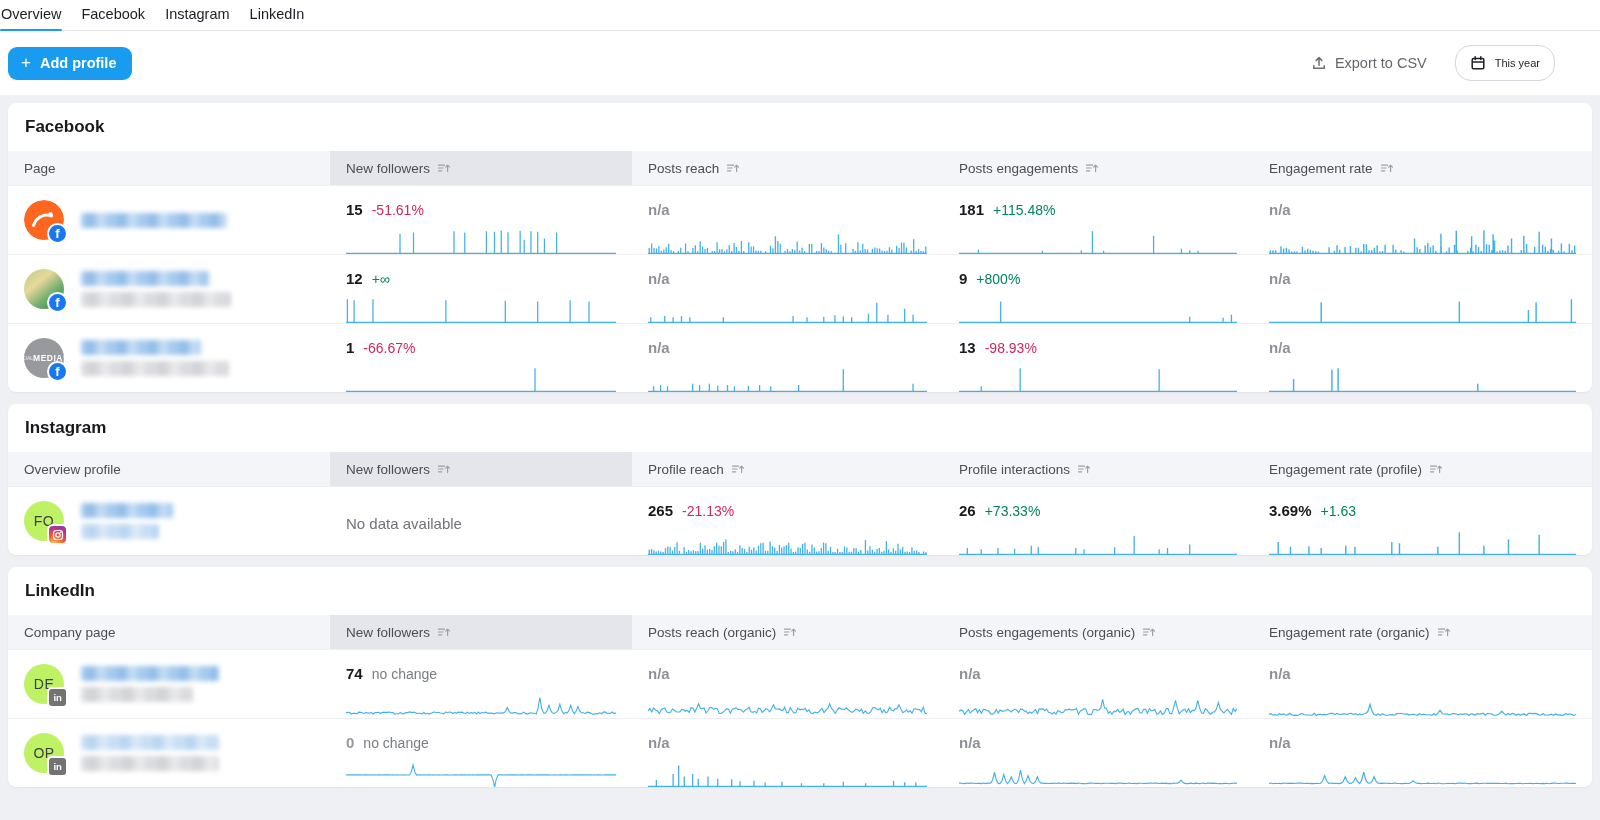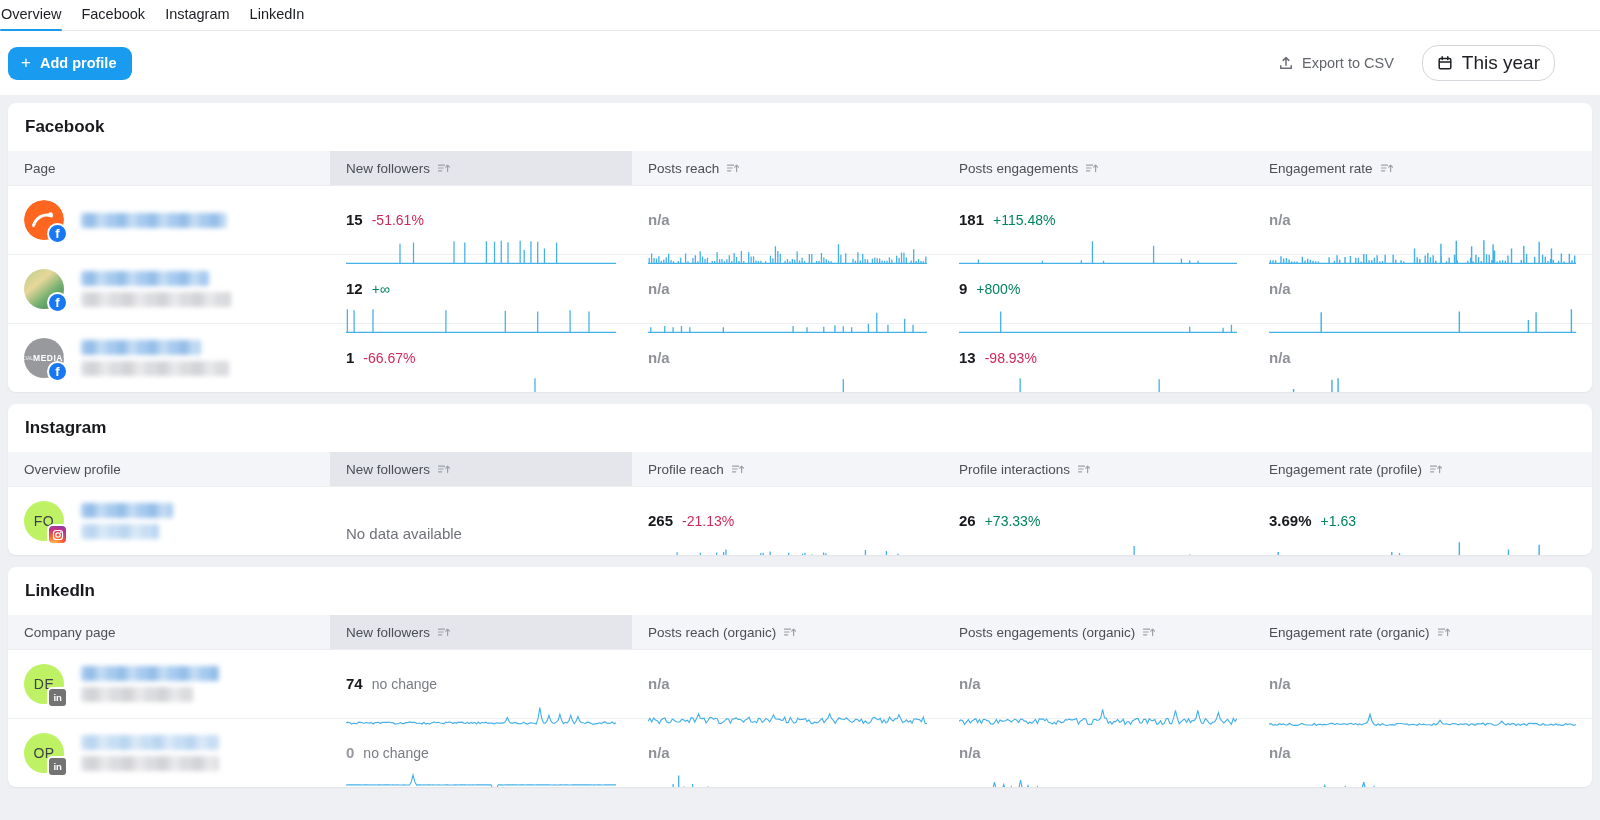--- a/index.html
+++ b/index.html
@@ -18,21 +18,21 @@
   
   .toolbar{display:flex;justify-content:space-between;align-items:center;
            padding:14px 45px 14px 8px;background:#fff}
   button{font-family:"Liberation Sans",sans-serif;cursor:pointer}
   .btn-add{background:var(--accent);color:#fff;border:none;border-radius:9px;height:33px;
            padding:0 16px 0 13px;font-size:14.5px;font-weight:700;display:flex;align-items:center;gap:9px}
   .btn-add .plus{font-size:17px;font-weight:400;line-height:1;margin-top:-1px}
   .tb-right{display:flex;align-items:center;gap:22px}
   .btn-export{background:none;border:none;color:#63666c;font-size:14.5px;display:flex;align-items:flex-start;gap:8px}
   .btn-year{background:#fff;border:1px solid #d4d6db;border-radius:16px;height:36px;padding:16px 14px;
-            font-size:19px;color:#1d1f24;display:flex;align-items:center;gap:9px}
+            font-size:11px;color:#1d1f24;display:flex;align-items:center;gap:9px}
   .ic{display:flex;align-items:center}
   
   .content{background:#eef0f4;padding:8px 8px 0;height:calc(820px - 92px)}
   .card{background:#fff;border-radius:8px;box-shadow:0 1px 2px rgba(27,31,43,.06);
         margin-bottom:12px;overflow:hidden}
   .card-title{height:48px;display:flex;align-items:center;padding:0 17px;
               font-size:17px;font-weight:700;color:#17191d}
   .trow{display:grid;grid-template-columns:322px 302px 311px 310px 1fr}
   .thead .cell{background:#f4f5f8;height:34px;display:flex;align-items:center;gap:7px;
                font-size:13.5px;color:#4b4e55;padding:0 12px 0 16px;cursor:pointer;white-space:nowrap}
@@ -54,21 +54,21 @@
          color:#fff;font-weight:700}
   .badge.fb{background:#1877f2;font-size:13px}
   .badge.li{background:#737373;border-radius:5px;font-size:9.5px;letter-spacing:-.3px}
   .badge.ig{border-radius:6px;background:radial-gradient(circle at 28% 115%,#ffdb58 0%,#fd5d32 42%,#c13584 70%,#833ab4 100%)}
   .nameblur{display:flex;flex-direction:column;gap:6px}
   .bline{height:15px;border-radius:2px;filter:blur(2.5px)}
   .bline.blue{background:repeating-linear-gradient(90deg,#aecff2 0px,#8db9e6 10px,#c9dff5 20px,#9cc4ec 31px)}
   .bline.blue2{background:repeating-linear-gradient(90deg,#cfe3f6 0px,#b4d2ef 11px,#ddebf8 22px,#c0d9f2 33px)}
   .bline.gray{background:repeating-linear-gradient(90deg,#dfe0e3 0px,#cfd0d4 12px,#ebebed 24px,#d6d7da 35px)}
   
-  .metric{padding:25px 16px 0 16px}
+  .metric{padding:15px 16px 0 16px}
   .mline{display:flex;align-items:baseline;gap:9px;height:19px}
   .val{font-size:15px;font-weight:700;color:#17191d}
   .val.na{color:#8e9197;font-weight:600}
   .val.muted{color:#9599a0;font-weight:600}
   .chg{font-size:14px}
   .chg.down{color:var(--neg)} .chg.up{color:var(--pos)} .chg.neutral{color:#787c83}
   .spark{width:100%;height:27px;display:block;margin-top:7px}
   .nodata{font-size:15px;color:#6f7278;padding-top:13px}
   .sorticon{display:inline-flex}
 </style>

